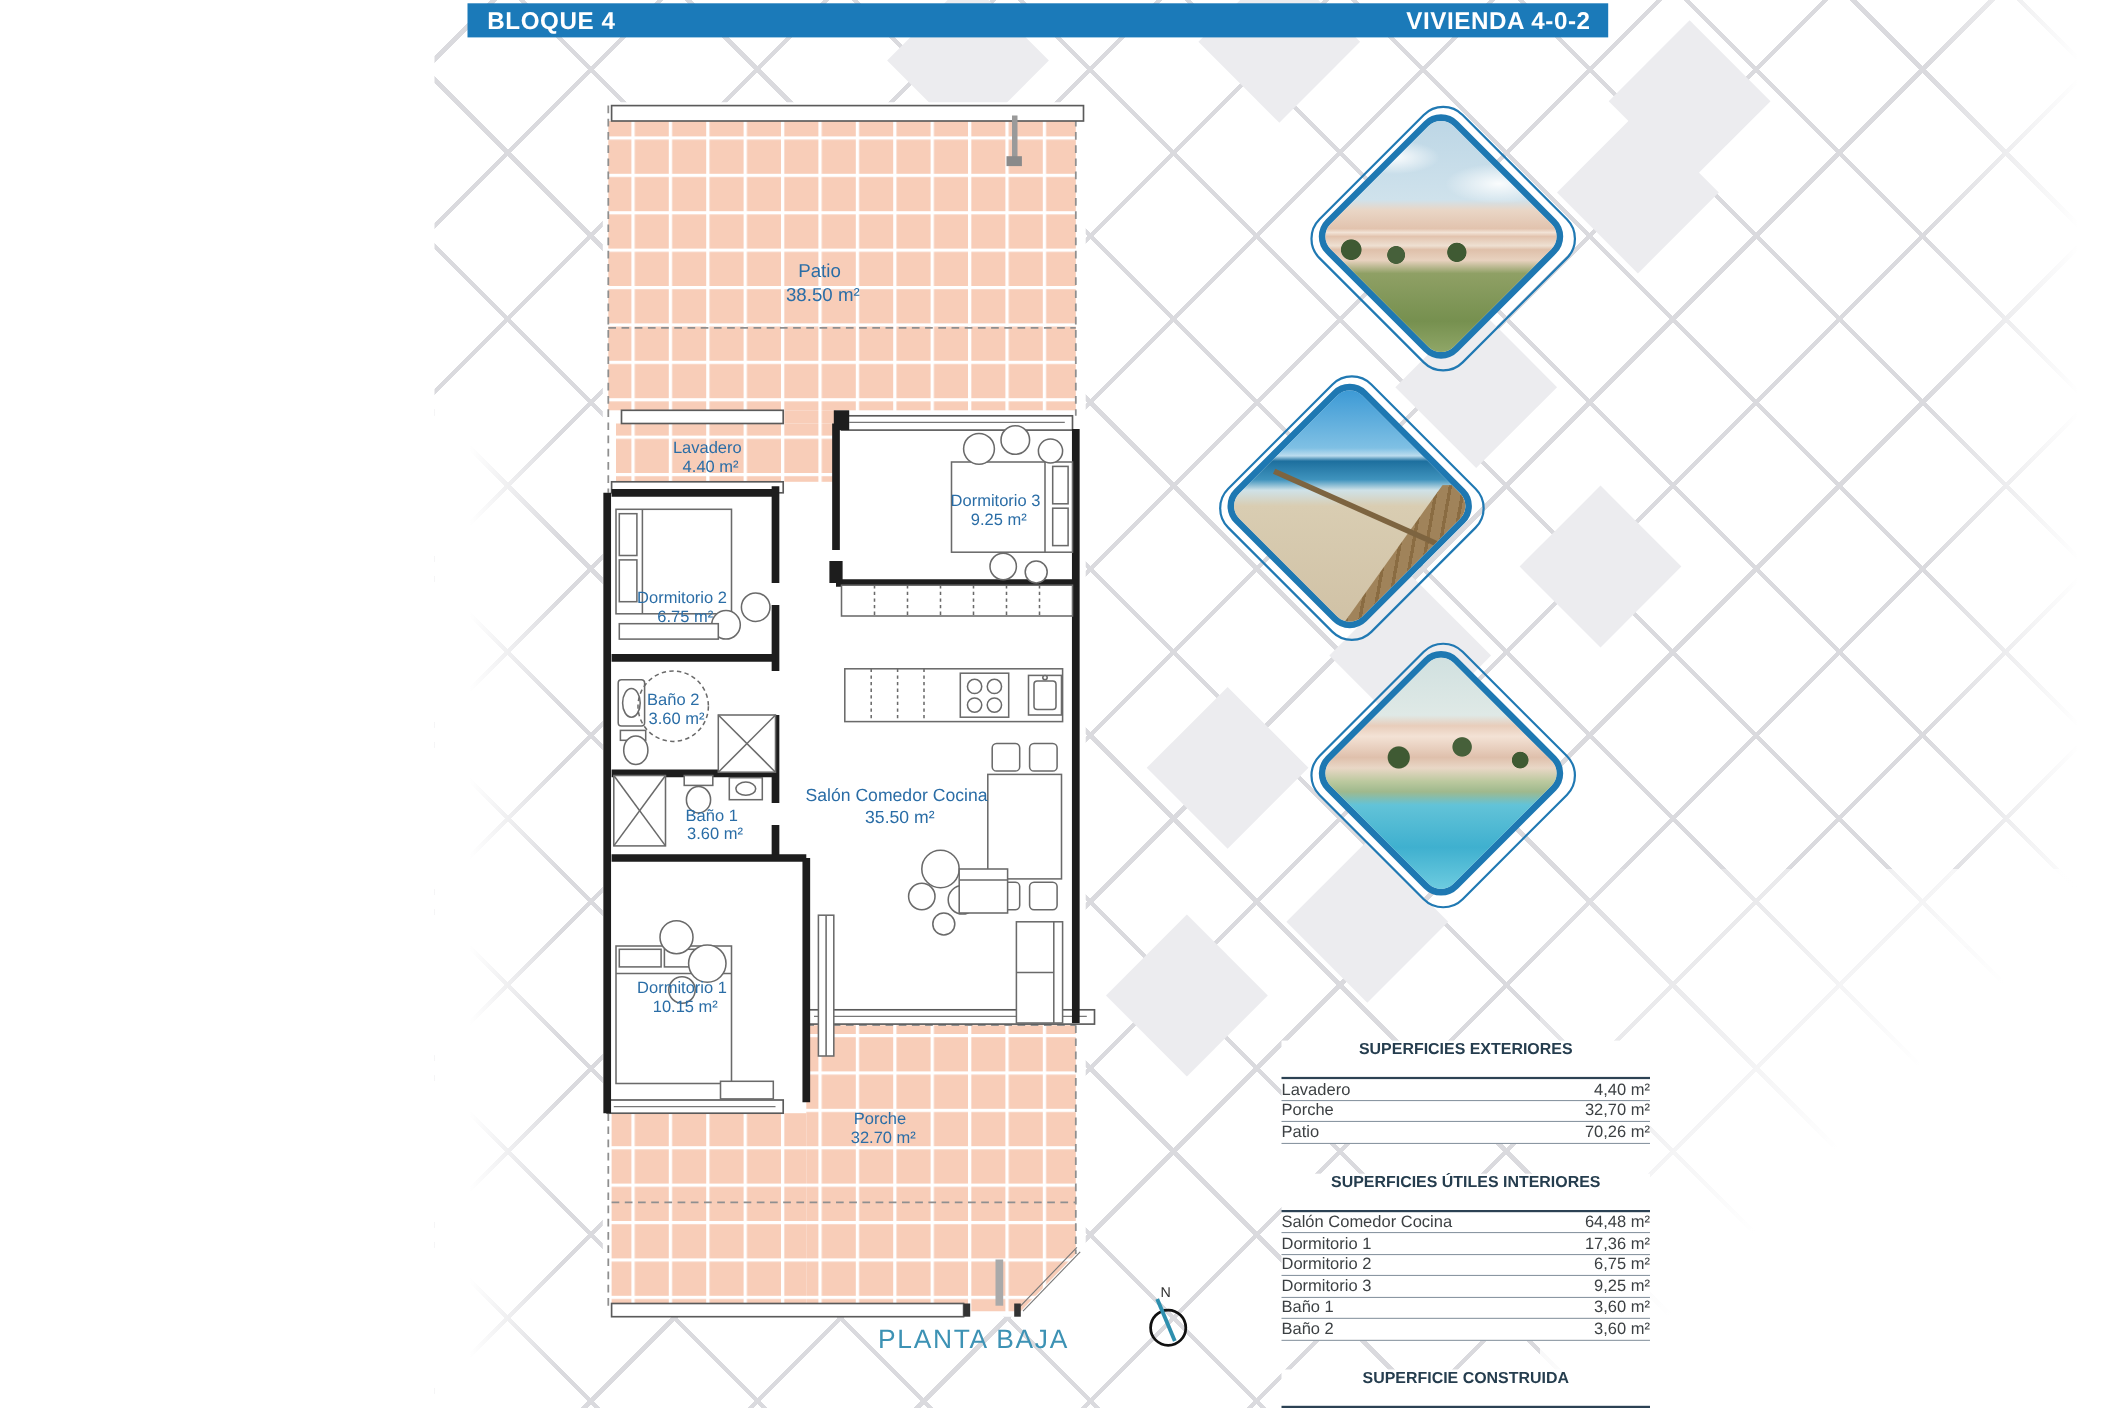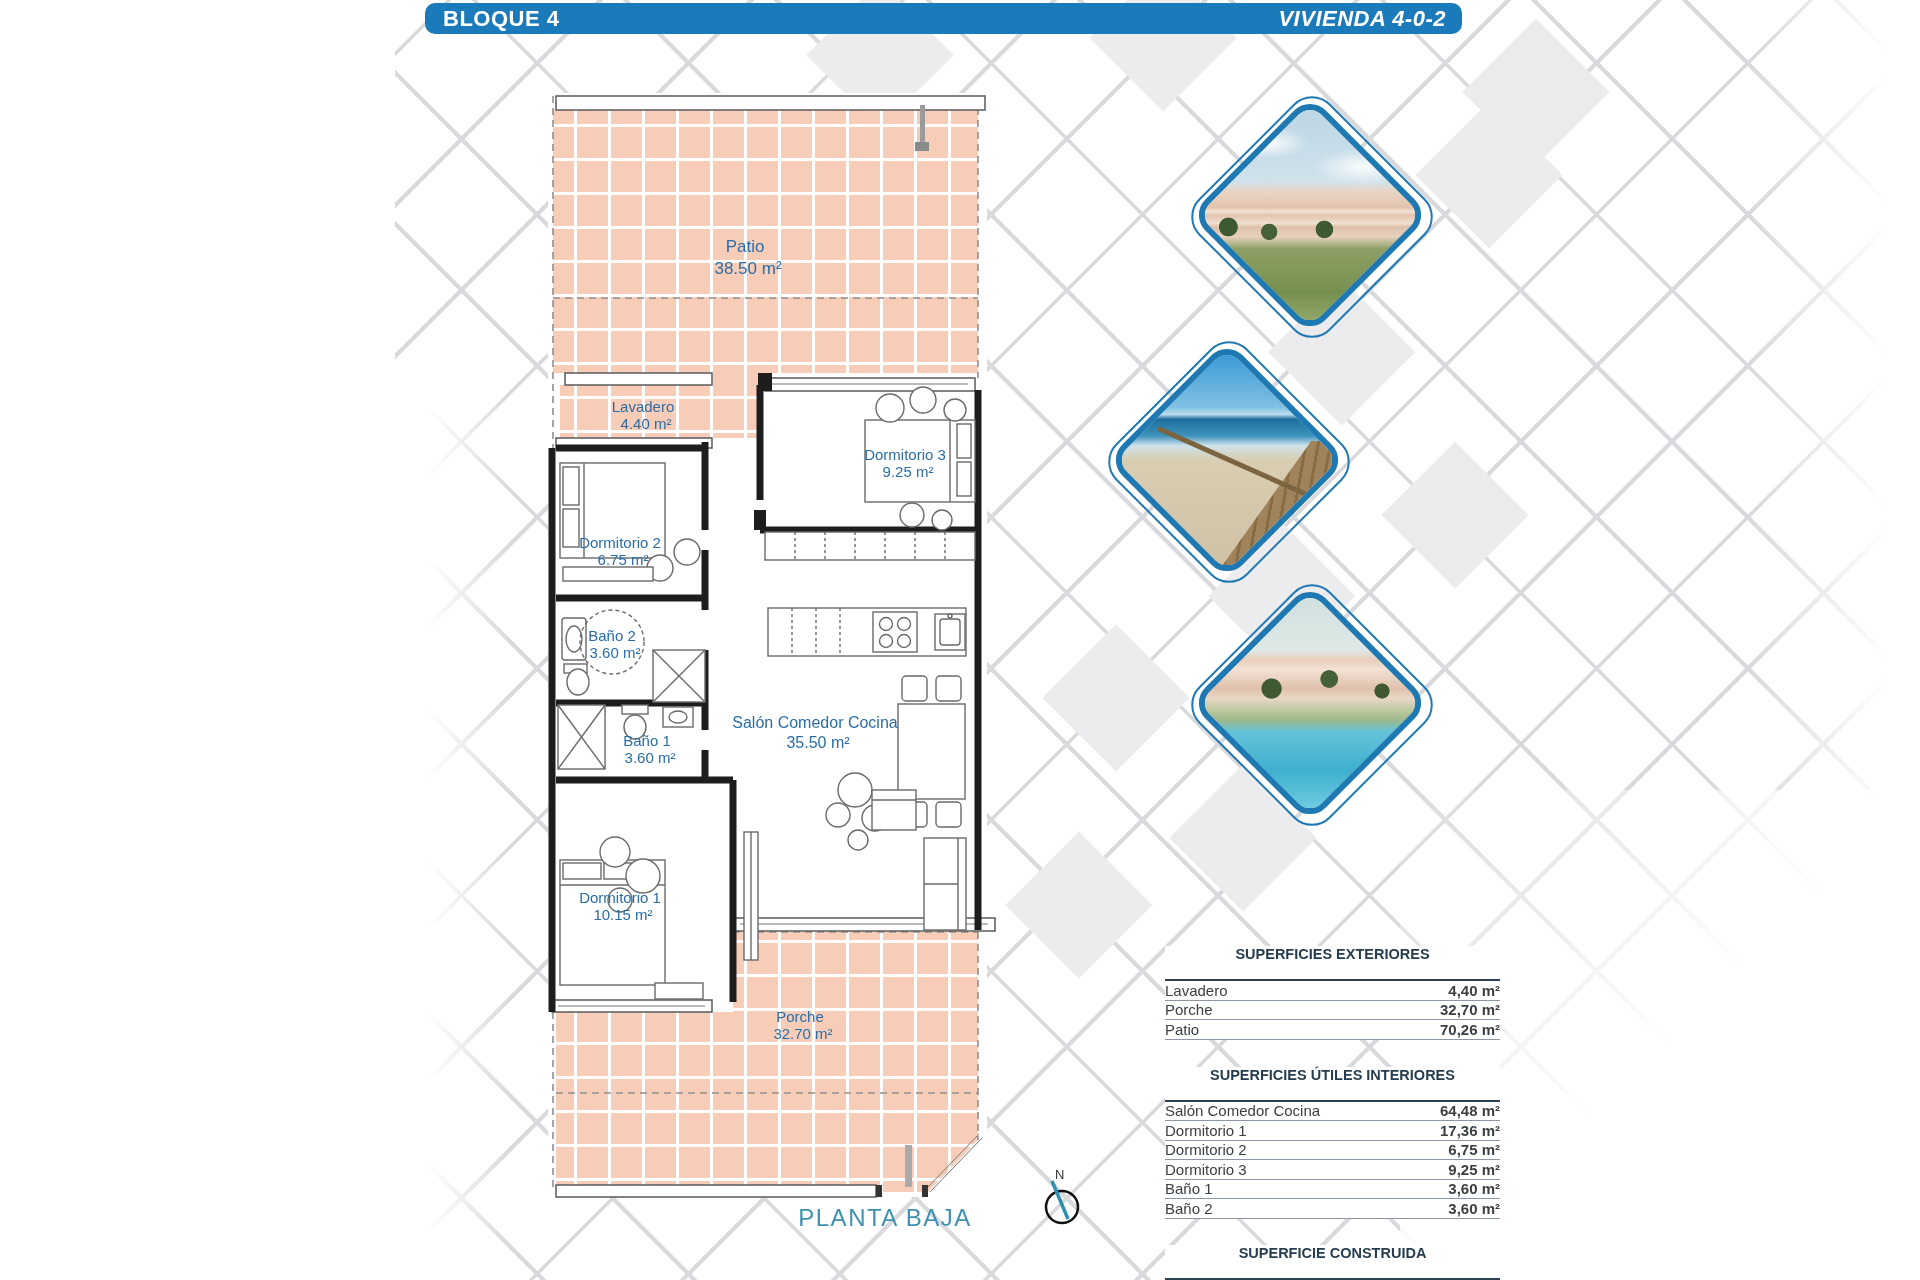--- a/index.html
+++ b/index.html
@@ -7,23 +7,23 @@
         font-family:"Liberation Sans",sans-serif;}
   
   .lattice{position:absolute;left:395px;top:0;width:1495px;height:1280px;z-index:0;
     background-image:
       repeating-linear-gradient(45deg,  transparent 0 103px, #dadade 103px 107px),
       repeating-linear-gradient(-45deg, transparent 0 103px, #dadade 103px 107px);}
   .cell{position:absolute;width:104px;height:104px;background:#ececef;transform:rotate(45deg);z-index:1;}
   .fade{position:absolute;z-index:2;}
   
   .bar{position:absolute;left:425px;top:3px;width:1037px;height:31px;z-index:5;
-       display:flex;align-items:center;justify-content:space-between;border-radius:10px;}
+       display:flex;align-items:center;justify-content:space-between;}
   .bar span{color:#fff;font-weight:bold;font-size:22px;letter-spacing:.5px;line-height:31px;}
-  .bar .l{margin-left:18px;} .bar .r{margin-right:16px;font-style:italic;}
+  .bar .l{margin-left:18px;} .bar .r{margin-right:16px;}
   
   #plan{position:absolute;left:540px;top:90px;z-index:5;}
   .rlbl{font-family:"Liberation Sans",sans-serif;fill:#2a6da6;text-anchor:middle;font-size:15px;}
   .rlbl.big{font-size:17px;} .rlbl.mid{font-size:16px;}
   
   .caption{position:absolute;left:785px;top:1204px;width:200px;text-align:center;z-index:5;
            font-size:24px;color:#3d92b4;letter-spacing:1.5px;}
   #compass{position:absolute;left:1030px;top:1163px;z-index:5;}
   
   .dia-outer{position:absolute;width:182px;height:182px;border:2px solid #2079b3;border-radius:26px;
@@ -54,21 +54,21 @@
       linear-gradient(180deg,#ccdede 0%,#dfe9e6 28%,#e8cdbb 32%,#f3e2d5 36%,
         #dfc0ac 44%,#e9d7c6 48%,#bcc99f 53%,#9fb98d 57%,
         #62c3d8 62%,#3fb0cf 78%,#7fd6e6 100%);}
   
   .tables{position:absolute;left:1165px;top:946px;width:335px;z-index:6;background:transparent;}
   .tbl{background:#fff;}
   .tbl .title{font-weight:bold;font-size:14.5px;color:#253d4e;text-align:center;
       padding-bottom:17px;border-bottom:2.5px solid #2c4254;}
   .trow{display:flex;justify-content:space-between;align-items:center;height:18.5px;
       font-size:15px;color:#3c4043;border-bottom:1.5px solid #8b97a2;}
-  .trow .v{text-align:left;font-weight:bold;}
+  .trow .v{text-align:left;}
   .gap1{height:27px;} .gap2{height:26px;}
 </style>
 </head>
 <body>
 <div id="page">
 
 <div class="lattice"></div>
 <div class="cell" style="left:1111px;top:-14px"></div>
 <div class="cell" style="left:1437px;top:123px"></div>
 <div class="cell" style="left:1484px;top:40px"></div>

